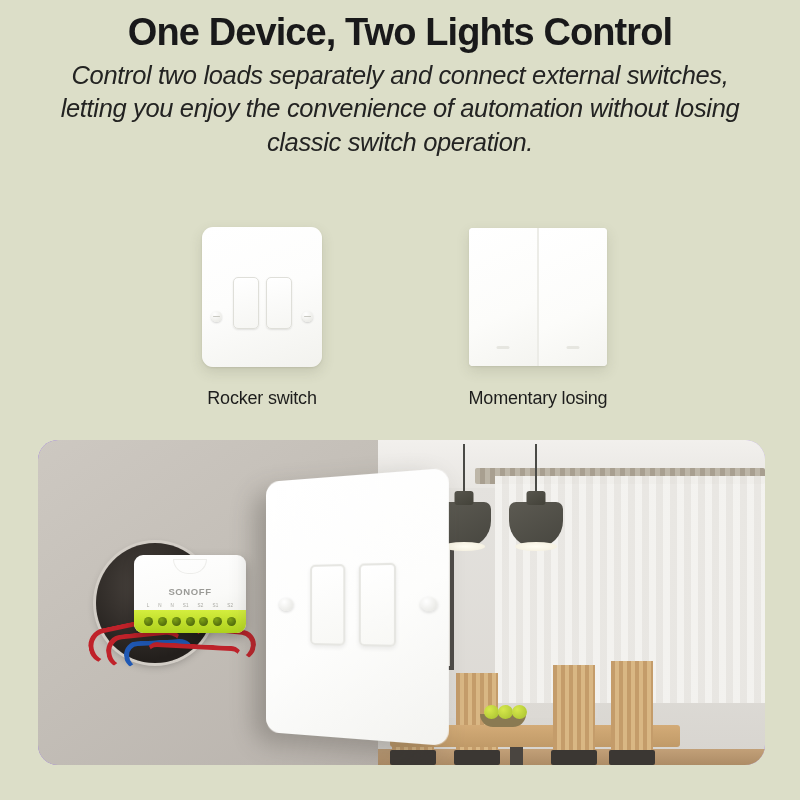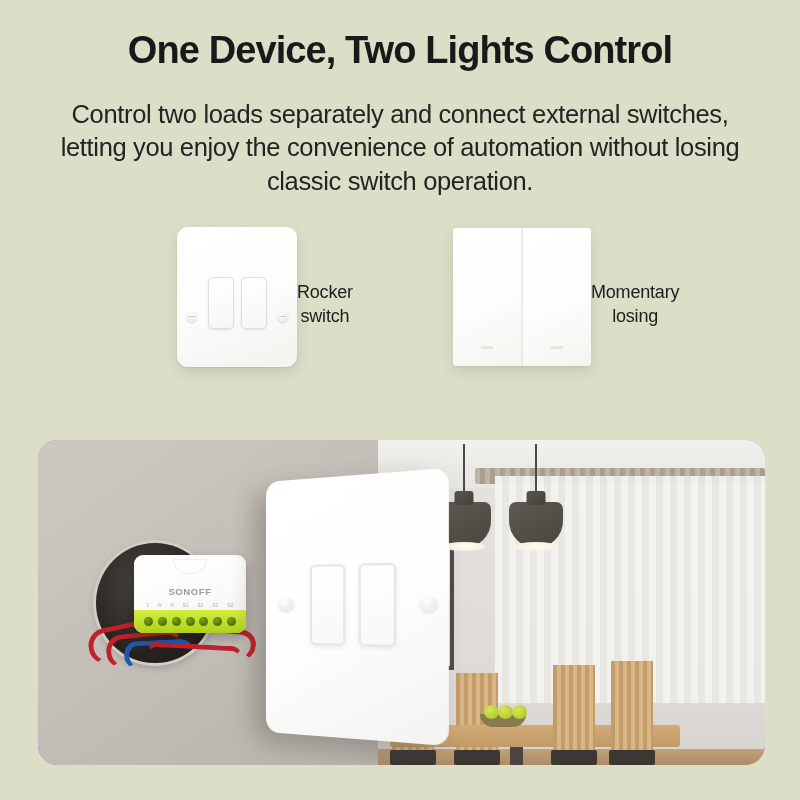--- a/index.html
+++ b/index.html
@@ -5,37 +5,37 @@
   * { margin:0; padding:0; box-sizing:border-box; }
   html,body { width:800px; height:800px; }
   body {
     background:#dcdec8;
     font-family:"Liberation Sans", sans-serif;
     overflow:hidden;
     position:relative;
   }
 
   
-  .header { padding-top:30px; text-align:center; }
+  .header { padding-top:12px; text-align:center; }
   .title {
     font-size:38px; font-weight:bold; color:#19191a;
     letter-spacing:-0.9px; line-height:1.06;
   }
   .subtitle {
-    margin-top:28px; font-size:25.5px; color:#232322;
+    margin-top:7px; font-size:25.5px; color:#232322;
     line-height:1.30; letter-spacing:-0.35px;
-    padding:0 44px; font-weight:400;
+    padding:0 44px; font-weight:400;font-style:italic;
   }
 
   
   .switch-row {
     position:absolute; top:222px; left:0; width:800px;
     display:flex; justify-content:center; gap:106px;
   }
-  .switch-cell { width:170px; display:flex; flex-direction:row; align-items:center; }
+  .switch-cell { width:170px; display:flex; flex-direction:column; align-items:center; }
   .switch-art { height:150px; display:flex; align-items:center; justify-content:center; }
   .switch-label {
     margin-top:14px; font-size:18px; color:#1d1d1c;
     text-align:center; line-height:1.34; letter-spacing:-0.2px;
   }
 
   
   .rocker {
     position:relative; width:120px; height:140px; border-radius:11px;
     background:linear-gradient(160deg,#ffffff 0%,#fdfdfc 48%,#f2f2ee 100%);

